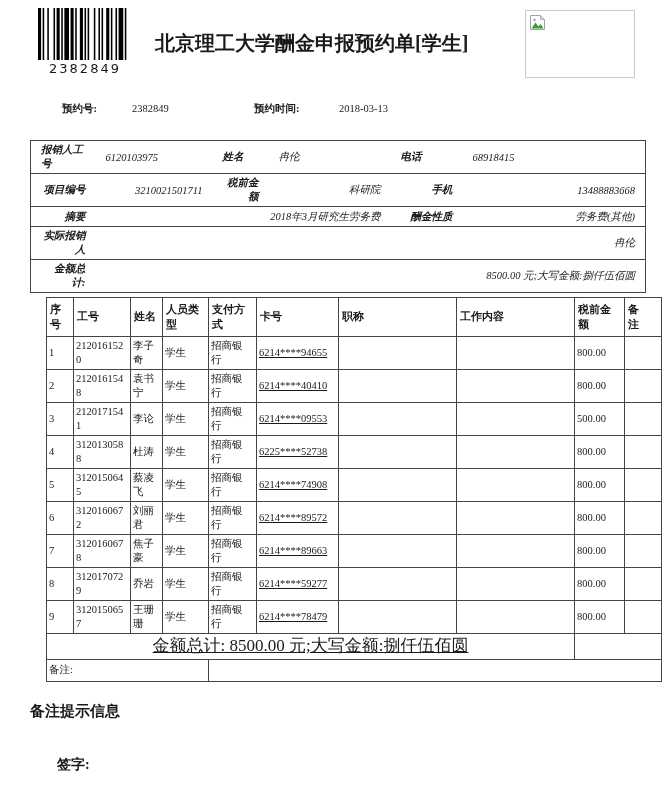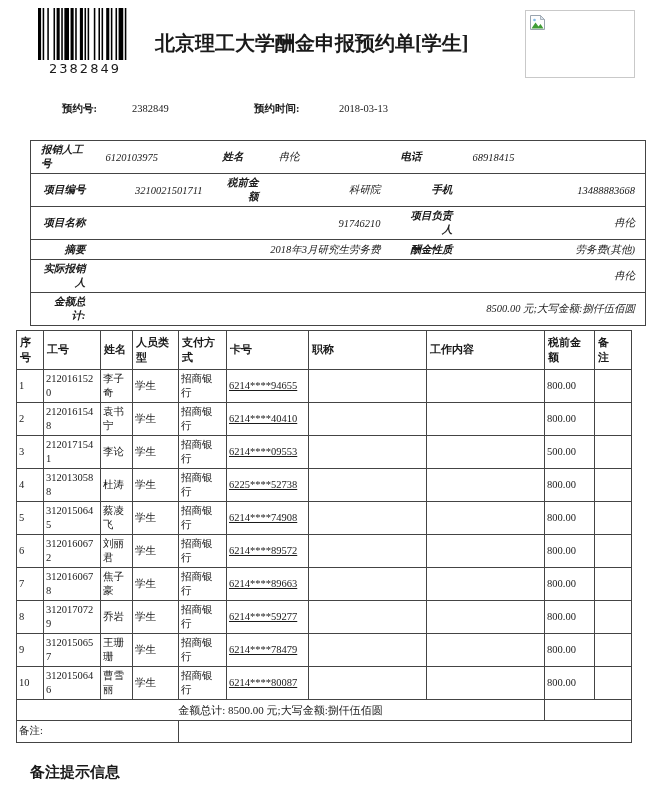--- a/index.html
+++ b/index.html
@@ -21,32 +21,32 @@
   .meta-row .l1{width:70px;}
   .meta-row .v1{display:inline-block;width:90px;}
   .meta-row .l2{width:85px;}
   
   table{border-collapse:collapse;table-layout:fixed;}
   .info-table{margin:24px 0 0 30px;width:615px;border:1px solid #444;font-size:10.5px;}
   .info-table td{padding:2px 10px;height:15px;vertical-align:middle;overflow:hidden;font-style:italic;}
   .info-table tr+tr td{border-top:1px solid #444;text-align:right;}
   .info-table .lbl{font-weight:bold;}
   
-  .detail-table{margin:4px 0 0 16px;width:615px;border:1px solid #444;font-size:10.5px;}
+  .detail-table{margin:4px 0 0 46px;width:615px;border:1px solid #444;font-size:10.5px;}
   .detail-table th,.detail-table td{border:1px solid #444;vertical-align:middle;text-align:left;font-weight:normal;overflow:hidden;}
   .detail-table th{font-size:11px;font-weight:bold;padding:2px 3px;height:34px;}
   .detail-table th span{display:block;word-break:break-all;line-height:1.4;}
   .detail-table th span.w1{width:1.1em;}
   .detail-table th span.w3{width:3.2em;}
   .detail-table td{padding:1px 2px;word-break:break-all;line-height:1.35;}
   .detail-table tr.data-row{height:33px;}
   .detail-table td.pay{padding-right:9px;}
   .detail-table td.card{white-space:nowrap;font-size:10.5px;text-decoration:underline;}
   .total-row td{height:18px;border:1px solid #444;}
-  .total-cell{text-align:center !important;font-weight:bold;font-size:11px;}
+  .total-cell{text-align:center !important;font-weight:bold;font-size:17px;text-decoration:underline;}
   .remark-row td{height:19px;}
   .remark-lbl{font-weight:bold;}
   
   .remark-hint{margin:20px 0 0 30px;font-size:15px;font-weight:bold;}
   .sign-label{margin:35px 0 0 57px;font-size:14px;font-weight:bold;}
 </style>
 </head>
 <body>
 
 <div class="page">
@@ -114,26 +114,20 @@
     </tr>
     <tr>
       <td class="lbl">项目编号</td>
       <td>3210021501711</td>
       <td class="lbl">税前金额</td>
       <td>科研院</td>
       <td class="lbl">手机</td>
       <td>13488883668</td>
     </tr>
     <tr>
-      <td class="lbl">项目名称</td>
-      <td colspan="3">91746210</td>
-      <td class="lbl">项目负责人</td>
-      <td>冉伦</td>
-    </tr>
-    <tr>
       <td class="lbl">摘要</td>
       <td colspan="3">2018年3月研究生劳务费</td>
       <td class="lbl">酬金性质</td>
       <td>劳务费(其他)</td>
     </tr>
     <tr>
       <td class="lbl">实际报销人</td>
       <td colspan="5">冉伦</td>
     </tr>
     <tr>
@@ -292,32 +286,20 @@
           <td>3120150657</td>
           <td>王珊珊</td>
           <td>学生</td>
           <td class="pay">招商银行</td>
           <td class="card">6214****78479</td>
           <td></td>
           <td></td>
           <td>800.00</td>
           <td></td>
         </tr>
-        <tr class="data-row">
-          <td>10</td>
-          <td>3120150646</td>
-          <td>曹雪丽</td>
-          <td>学生</td>
-          <td class="pay">招商银行</td>
-          <td class="card">6214****80087</td>
-          <td></td>
-          <td></td>
-          <td>800.00</td>
-          <td></td>
-        </tr>
       </tbody>
     <tfoot>
       <tr class="total-row">
         <td colspan="8" class="total-cell">金额总计: 8500.00 元;大写金额:捌仟伍佰圆</td>
         <td colspan="2"></td>
       </tr>
       <tr class="remark-row">
         <td colspan="4" class="remark-lbl">备注:</td>
         <td colspan="6"></td>
       </tr>

